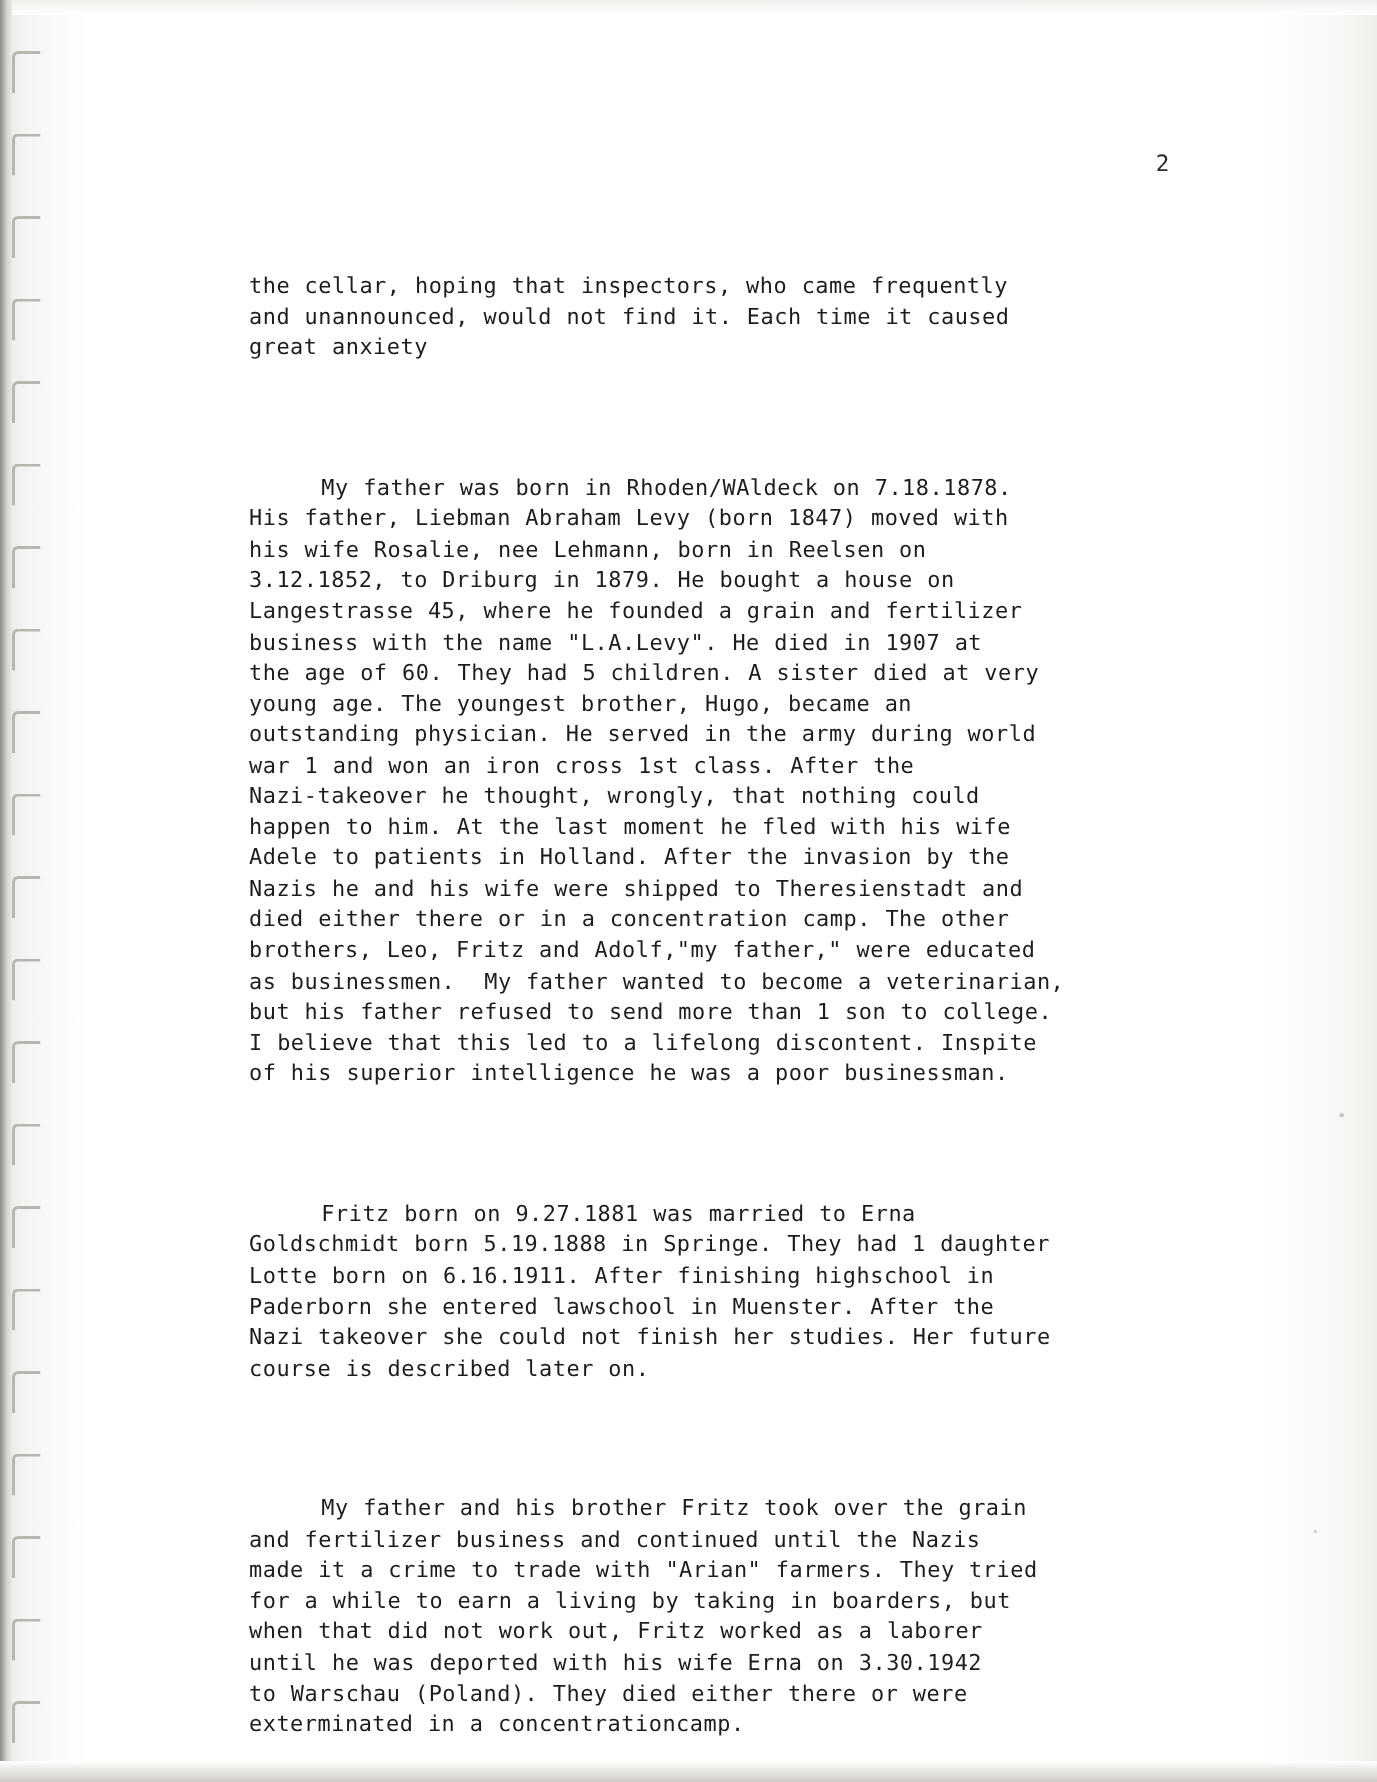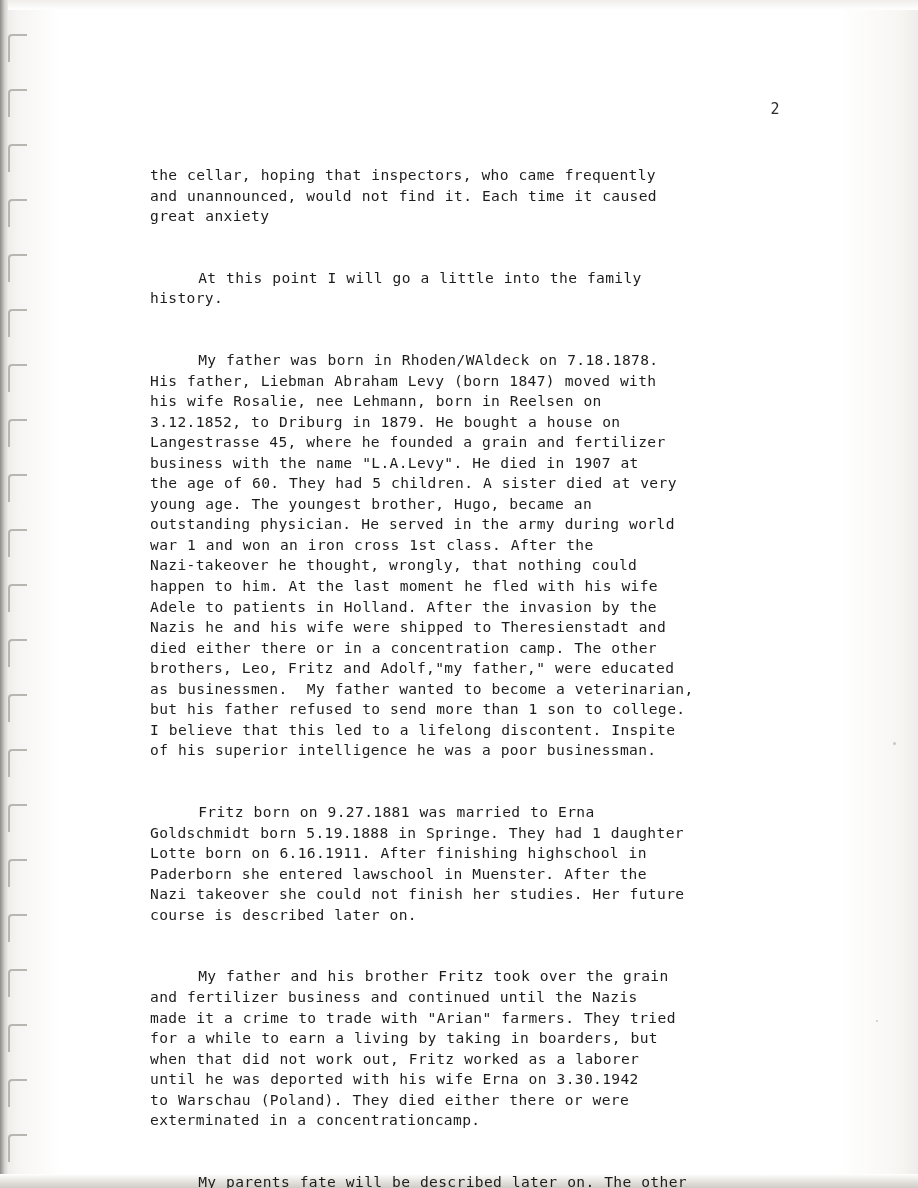--- a/index.html
+++ b/index.html
@@ -87,21 +87,21 @@
   .body-text {
     margin-top: 24px;
     font-size: 14.6px;
     line-height: 20.55px;
     color: #1d1d1d;
     letter-spacing: 0.35px;
     white-space: pre-wrap;
     word-spacing: 0.5px;
   }
   .para {
-    margin: 0;
+    margin: 16px;
     white-space: pre-wrap;
   }
 </style>
 </head>
 <body>
 
 <div class="page">
   <div class="paper"></div>
   <div class="edge-top-shade"></div>
   <div class="edge-left"></div>
@@ -134,22 +134,20 @@
   <div class="speck" style="left:893px; top:742px; width:3px; height:3px;"></div>
   <div class="speck" style="left:876px; top:1020px; width:2px; height:2px;"></div>
 
   <div class="content">
     <div class="page-number">2</div>
 
     <div class="body-text">
       <p class="para">the cellar, hoping that inspectors, who came frequently
 and unannounced, would not find it. Each time it caused
 great anxiety</p>
-      <p class="para">     At this point I will go a little into the family
-history.</p>
       <p class="para">     My father was born in Rhoden/WAldeck on 7.18.1878.
 His father, Liebman Abraham Levy (born 1847) moved with
 his wife Rosalie, nee Lehmann, born in Reelsen on
 3.12.1852, to Driburg in 1879. He bought a house on
 Langestrasse 45, where he founded a grain and fertilizer
 business with the name "L.A.Levy". He died in 1907 at
 the age of 60. They had 5 children. A sister died at very
 young age. The youngest brother, Hugo, became an
 outstanding physician. He served in the army during world
 war 1 and won an iron cross 1st class. After the

